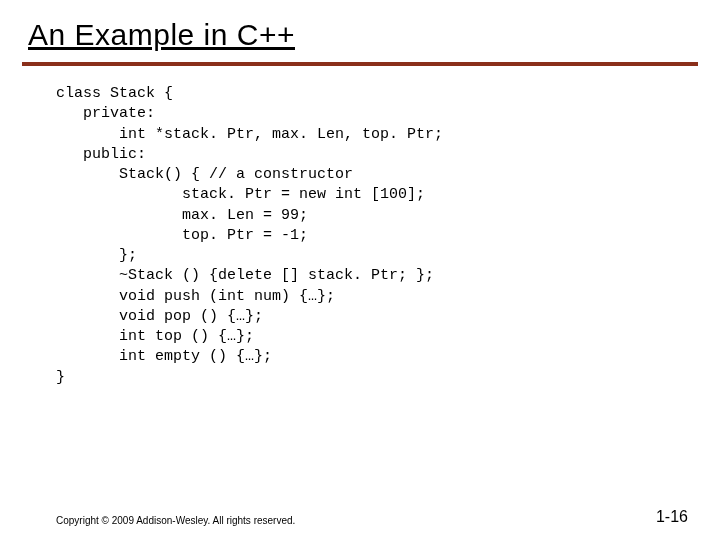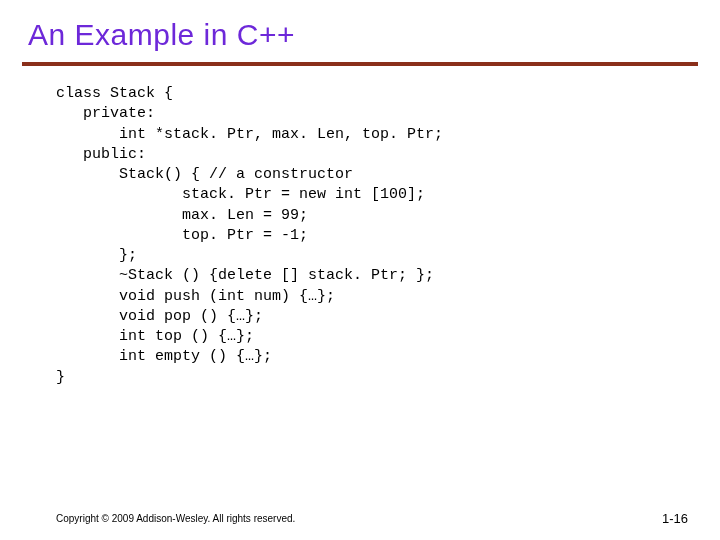--- a/index.html
+++ b/index.html
@@ -14,23 +14,24 @@
   .slide {
     width: 100%;
     height: 100%;
     padding: 18px 28px 0 28px;
     position: relative;
   }
   .title {
     font-family: Verdana, Geneva, sans-serif;
     font-size: 30px;
     font-weight: 400;
-    color: #6d28d9;
+    color: #000000;
     margin-bottom: 10px;
     letter-spacing: 0.5px;
+    text-decoration: underline;
   }
   .rule {
     border: none;
     border-top: 4px solid #8a2f1a;
     margin-left: -6px;
     margin-right: -6px;
     margin-bottom: 18px;
   }
   .code {
     font-family: 'Courier New', Courier, monospace;
@@ -40,27 +41,27 @@
     white-space: pre;
     padding-left: 28px;
   }
   .footer {
     position: absolute;
     bottom: 14px;
     left: 56px;
     right: 32px;
     display: flex;
     justify-content: space-between;
-    align-items: center;
+    align-items: flex-end;
     font-family: Arial, Helvetica, sans-serif;
     font-size: 10px;
     color: #000000;
   }
   .page-num {
-    font-size: 13px;
+    font-size: 16px;
   }
 </style>
 </head>
 <body>
 
 <div class="slide">
   <h1 class="title">An Example in C++</h1>
   <hr class="rule">
   <pre class="code">class Stack {
    private:

